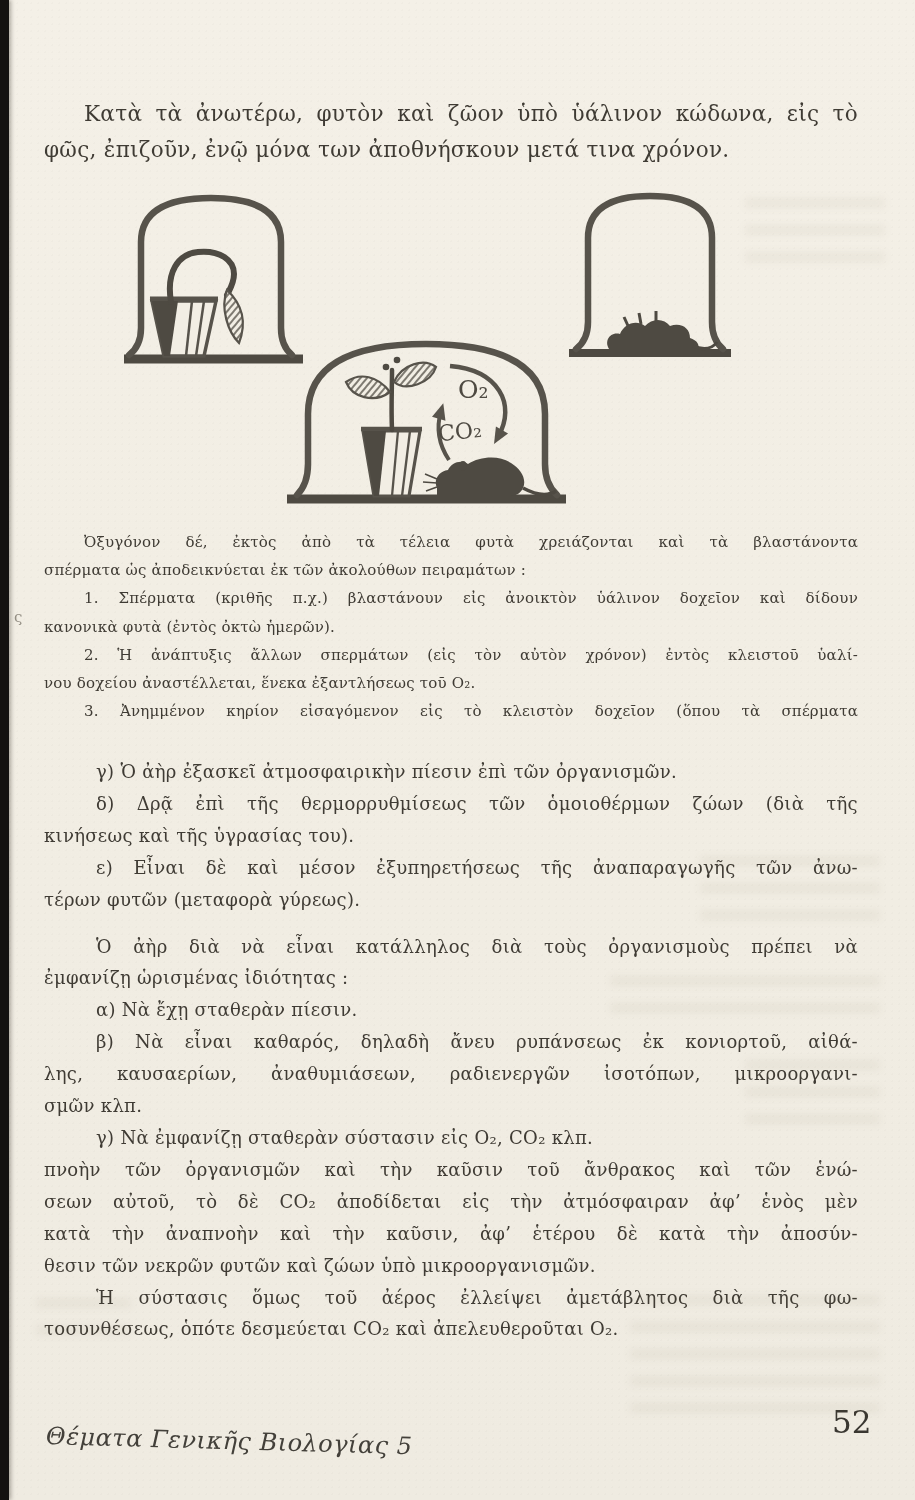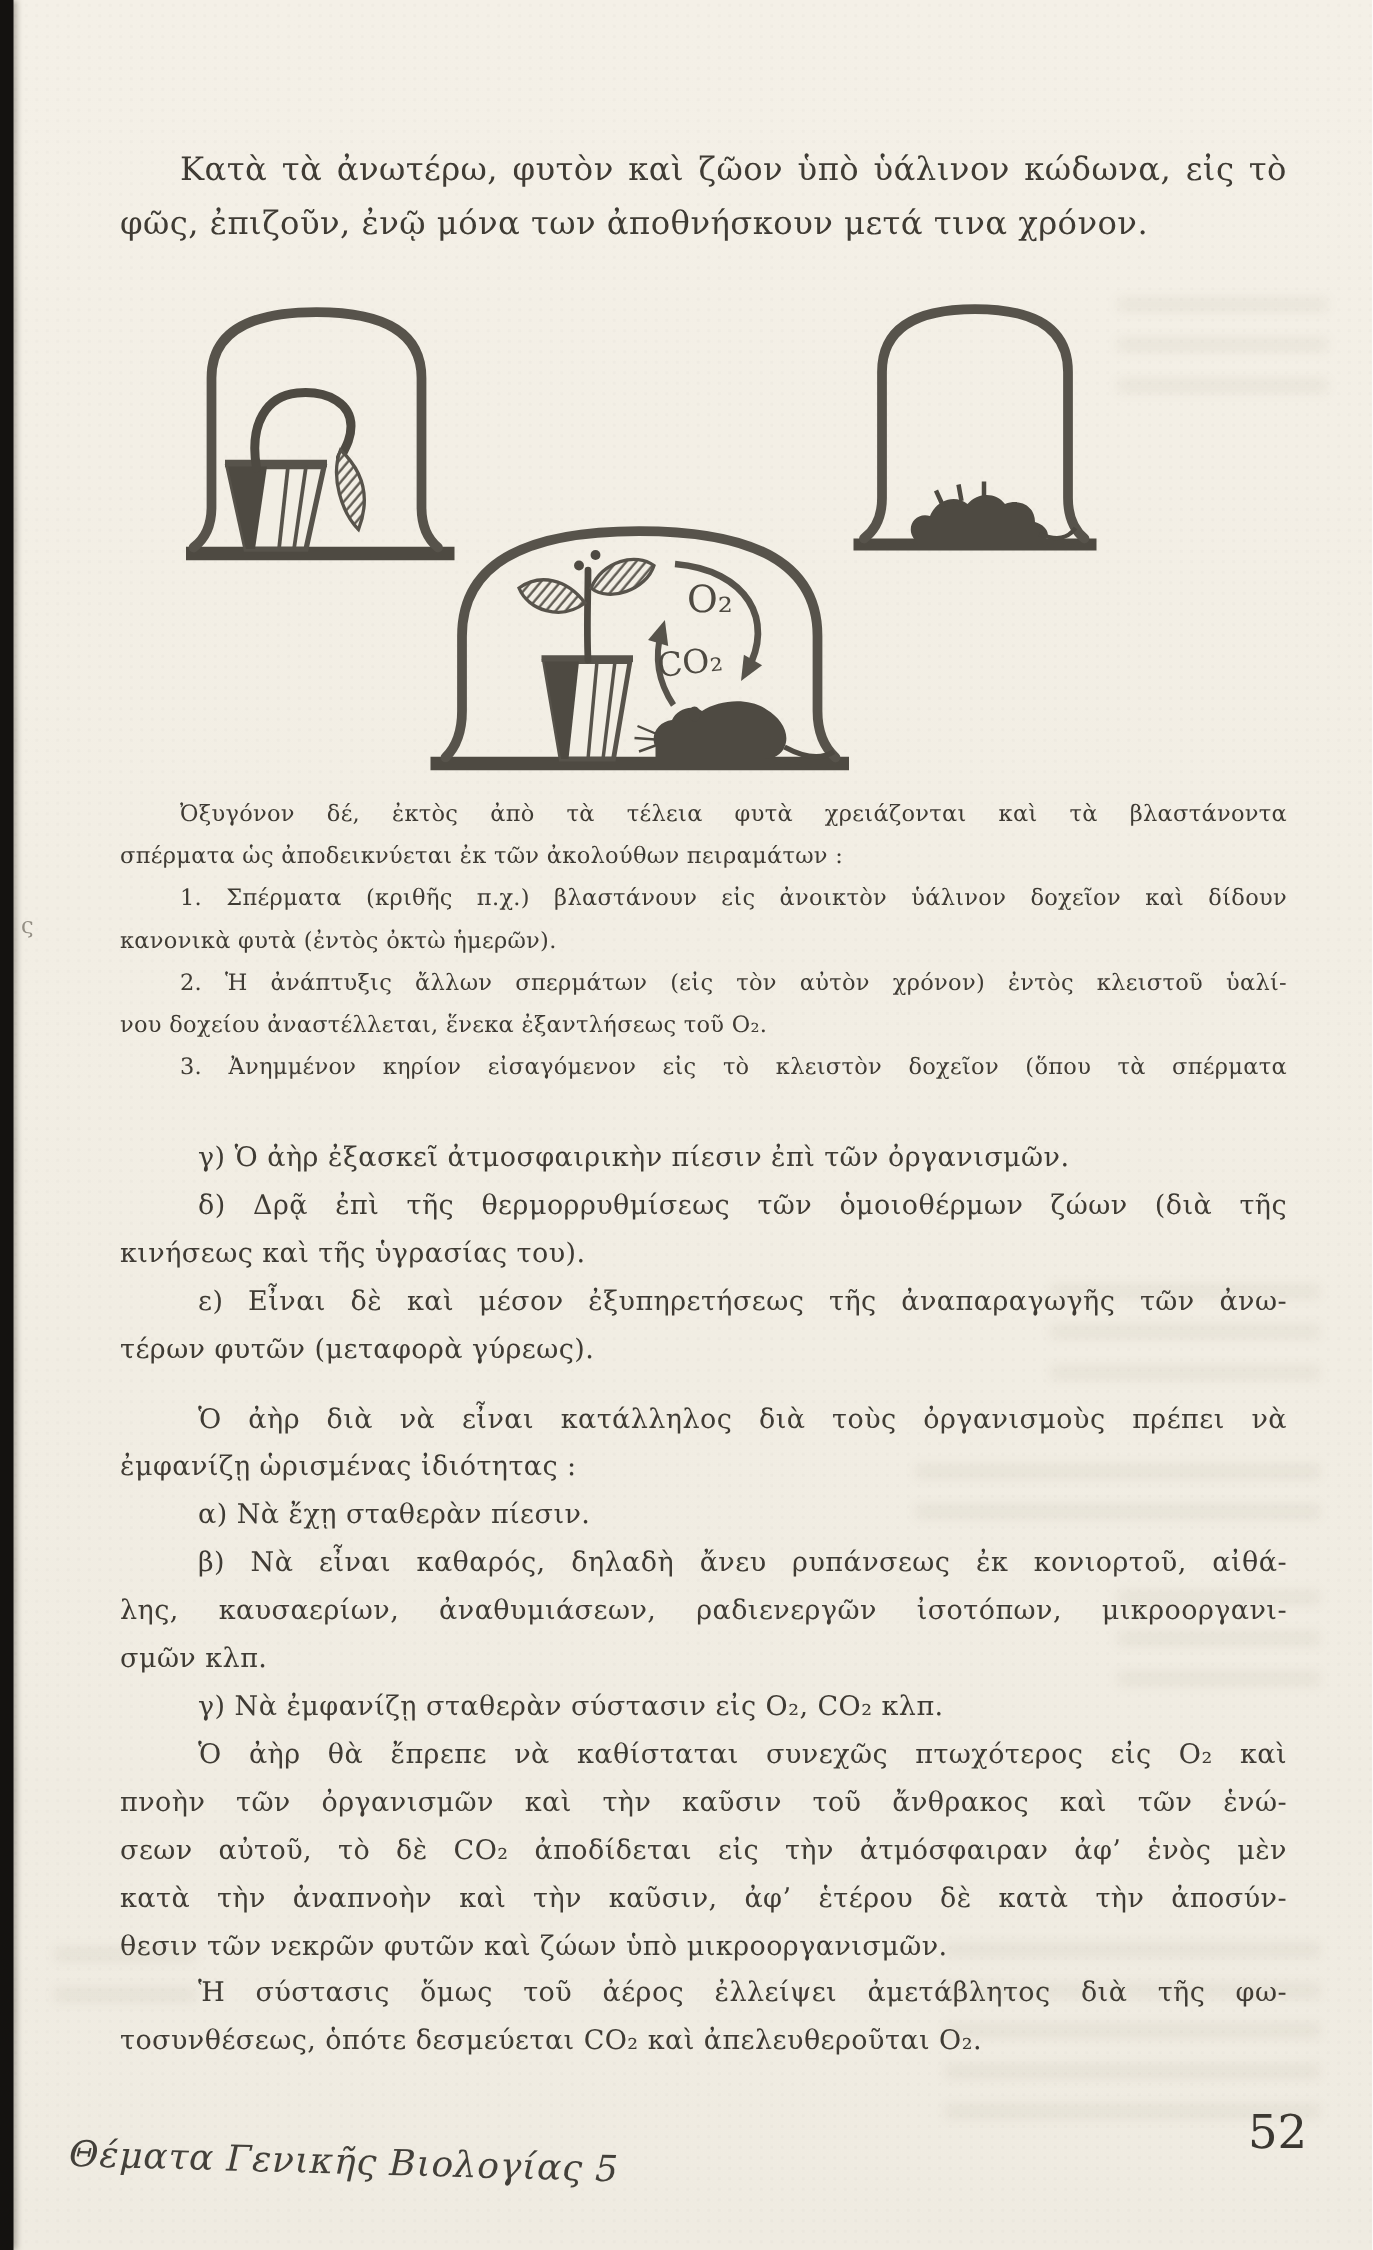--- a/index.html
+++ b/index.html
@@ -16,26 +16,26 @@
     position:absolute; left:0; top:0; width:9px; height:1500px;
     background:#141210; box-shadow:2px 0 4px rgba(40,35,25,.35);
   }
   .textblock { position:absolute; left:44px; width:814px; }
   .p1   { top:96px; }
   .p1 .ln   { font-size:21.5px; line-height:36px; letter-spacing:.3px; }
   .exps { top:528px; }
   .exps .ln { font-size:15px; line-height:28.2px; letter-spacing:.2px; }
   .bodytxt { top:756px; }
   .bodytxt .ln { font-size:18px; line-height:31.9px; letter-spacing:.3px; }
-  .ln { display:block;margin-left:36px; }
+  .ln { display:block; }
   .fill { text-align:justify; text-align-last:justify; }
   .ind  { text-indent:40px; }
   .bodytxt .ind { text-indent:52px; }
   .gap { height:15px; }
-  .figure-wrap { position:absolute; left:0; top:186px; width:915px; height:342px; }
+  .figure-wrap { position:absolute; left:0; top:176px; width:915px; height:342px; }
   .footer-title {
     position:absolute; left:46px; top:1422px;
     font-style:italic; font-size:24px; letter-spacing:.5px; color:#43403a;
     transform:rotate(1.6deg); transform-origin:left center;
   }
   .page-number {
     position:absolute; left:832px; top:1404px;
     font-size:31px; color:#3a3731;
   }
   .bleed {
@@ -155,21 +155,20 @@
     <span class="ln fill ind">ε) Εἶναι δὲ καὶ μέσον ἐξυπηρετήσεως τῆς ἀναπαραγωγῆς τῶν ἀνω-</span>
     <span class="ln">τέρων φυτῶν (μεταφορὰ γύρεως).</span>
     <div class="gap"></div>
     <span class="ln fill ind">Ὁ ἀὴρ διὰ νὰ εἶναι κατάλληλος διὰ τοὺς ὀργανισμοὺς πρέπει νὰ</span>
     <span class="ln">ἐμφανίζῃ ὡρισμένας ἰδιότητας :</span>
     <span class="ln ind">α) Νὰ ἔχῃ σταθερὰν πίεσιν.</span>
     <span class="ln fill ind">β) Νὰ εἶναι καθαρός, δηλαδὴ ἄνευ ρυπάνσεως ἐκ κονιορτοῦ, αἰθά-</span>
     <span class="ln fill">λης, καυσαερίων, ἀναθυμιάσεων, ραδιενεργῶν ἰσοτόπων, μικροοργανι-</span>
     <span class="ln">σμῶν κλπ.</span>
     <span class="ln ind">γ) Νὰ ἐμφανίζῃ σταθερὰν σύστασιν εἰς O₂, CO₂ κλπ.</span>
-    <span class="ln fill ind">Ὁ ἀὴρ θὰ ἔπρεπε νὰ καθίσταται συνεχῶς πτωχότερος εἰς O₂ καὶ</span>
     <span class="ln fill">πνοὴν τῶν ὀργανισμῶν καὶ τὴν καῦσιν τοῦ ἄνθρακος καὶ τῶν ἑνώ-</span>
     <span class="ln fill">σεων αὐτοῦ, τὸ δὲ CO₂ ἀποδίδεται εἰς τὴν ἀτμόσφαιραν ἀφ’ ἑνὸς μὲν</span>
     <span class="ln fill">κατὰ τὴν ἀναπνοὴν καὶ τὴν καῦσιν, ἀφ’ ἑτέρου δὲ κατὰ τὴν ἀποσύν-</span>
     <span class="ln">θεσιν τῶν νεκρῶν φυτῶν καὶ ζώων ὑπὸ μικροοργανισμῶν.</span>
     <span class="ln fill ind">Ἡ σύστασις ὅμως τοῦ ἀέρος ἐλλείψει ἀμετάβλητος διὰ τῆς φω-</span>
     <span class="ln">τοσυνθέσεως, ὁπότε δεσμεύεται CO₂ καὶ ἀπελευθεροῦται O₂.</span>
   </div>
 
   <div class="footer-title">Θέματα Γενικῆς Βιολογίας 5</div>
   <div class="page-number">52</div>

